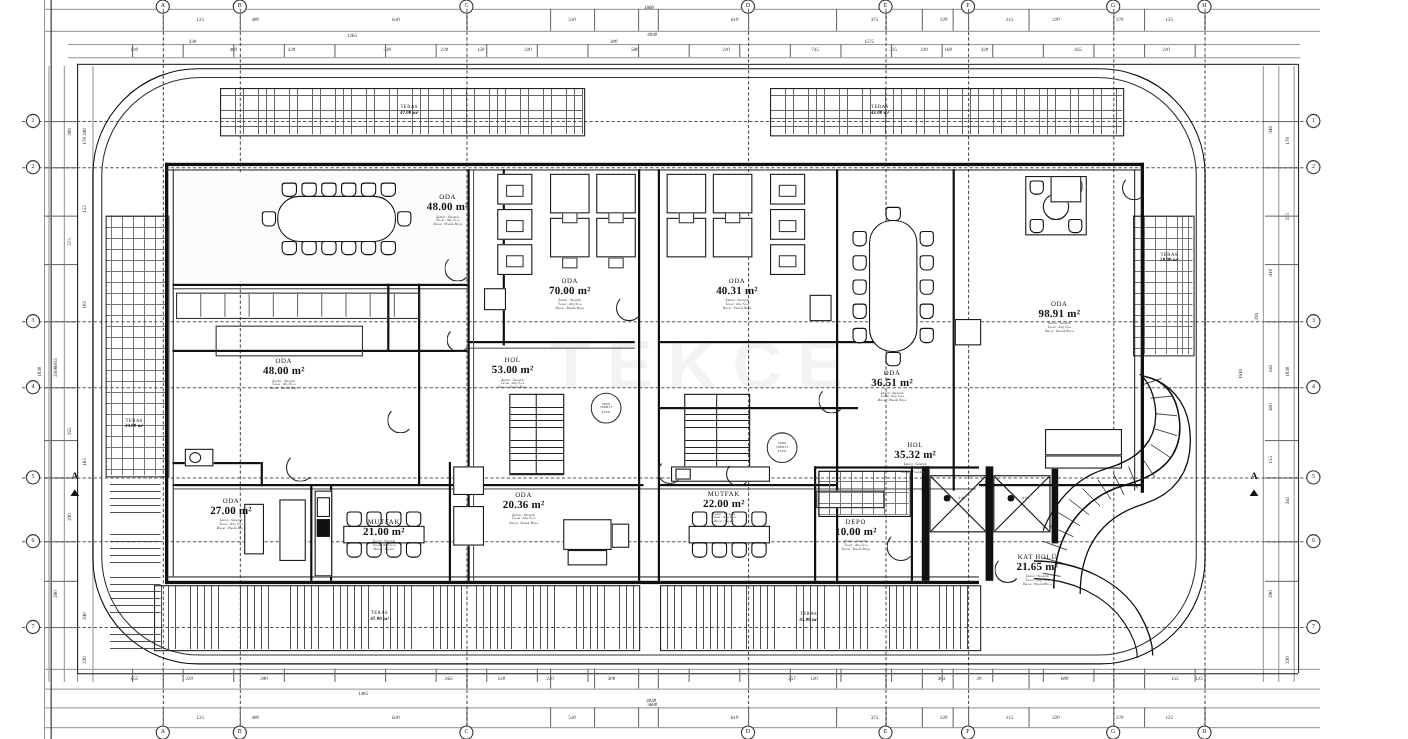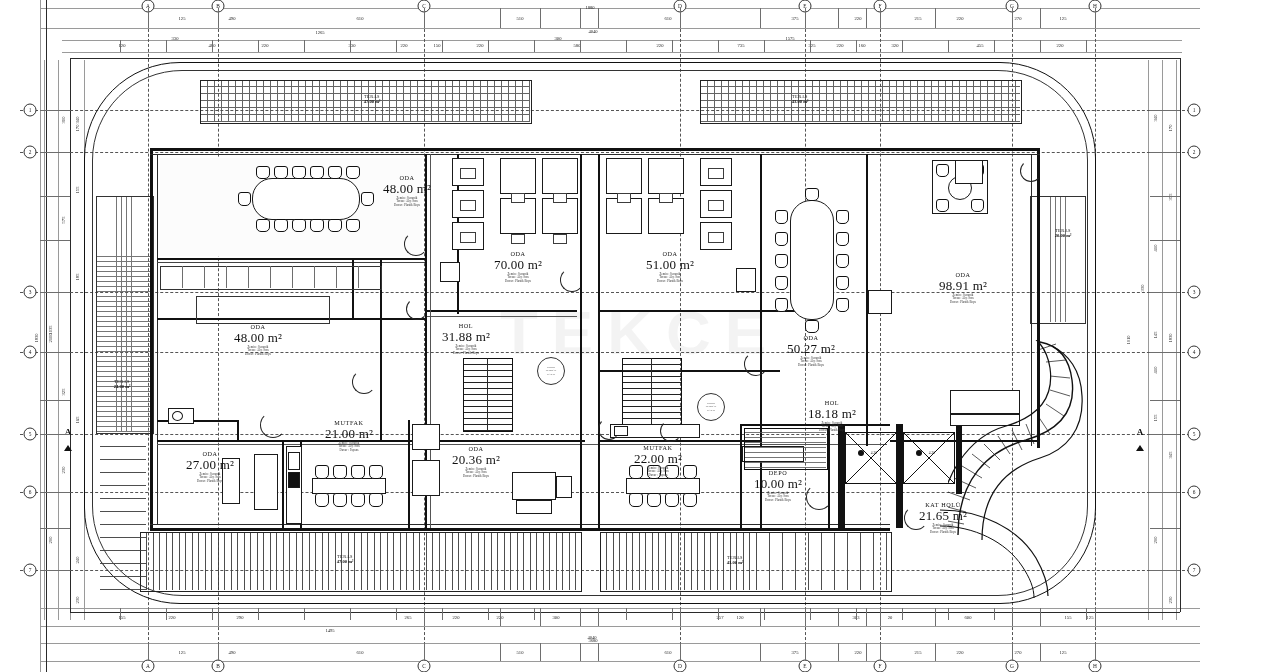--- a/index.html
+++ b/index.html
@@ -18,21 +18,21 @@
   .vline.faint{border-left-color:#9a9a9a;}
   .hline.dash{border-top:1px dashed #555;}
   .vline.dash{border-left:1px dashed #555;}
   .wall-h{position:absolute;background:#111;}
   .wall-v{position:absolute;background:#111;}
 
   
   .room{position:absolute;text-align:center;line-height:1;
         transform:translate(-50%,-50%);white-space:nowrap;}
   .room .rn{font-size:6.2px;letter-spacing:.6px;font-family:"Liberation Serif",serif;}
-  .room .ra{font-size:13px;font-weight:normal;letter-spacing:.2px;margin-top:1px;}
+  .room .ra{font-size:10px;font-weight:bold;letter-spacing:.2px;margin-top:1px;}
   .room .rf{font-size:3.1px;color:#333;margin-top:1.4px;line-height:1.25;}
 
   .teras{position:absolute;text-align:center;transform:translate(-50%,-50%);
          line-height:1.05;white-space:nowrap;}
   .teras .tn{font-size:4.4px;letter-spacing:.4px;}
   .teras .ta{font-size:4.6px;font-weight:bold;}
 
   
   .dim{position:absolute;font-size:4.6px;color:#1a1a1a;
        transform:translate(-50%,-50%);white-space:nowrap;
@@ -425,68 +425,68 @@
   </div>
   <div class="room" style="left:518px;top:268px;">
     <div class="rn">ODA</div>
     <div class="ra">70.00 m²</div>
     <div class="rf" style="white-space:pre-line;">Zemin : Seramik
 Tavan : Alçı Sıva
 Duvar : Plastik Boya</div>
   </div>
   <div class="room" style="left:670px;top:268px;">
     <div class="rn">ODA</div>
-    <div class="ra">51.00 m²</div>
+    <div class="ra">40.31 m²</div>
     <div class="rf" style="white-space:pre-line;">Zemin : Seramik
 Tavan : Alçı Sıva
 Duvar : Plastik Boya</div>
   </div>
   <div class="room" style="left:963px;top:289px;">
     <div class="rn">ODA</div>
     <div class="ra">98.91 m²</div>
     <div class="rf" style="white-space:pre-line;">Zemin : Seramik
 Tavan : Alçı Sıva
 Duvar : Plastik Boya</div>
   </div>
   <div class="room" style="left:258px;top:341px;">
     <div class="rn">ODA</div>
     <div class="ra">48.00 m²</div>
     <div class="rf" style="white-space:pre-line;">Zemin : Seramik
 Tavan : Alçı Sıva
 Duvar : Plastik Boya</div>
   </div>
   <div class="room" style="left:466px;top:340px;">
     <div class="rn">HOL</div>
-    <div class="ra">31.88 m²</div>
+    <div class="ra">53.00 m²</div>
     <div class="rf" style="white-space:pre-line;">Zemin : Seramik
 Tavan : Alçı Sıva
 Duvar : Plastik Boya</div>
   </div>
   <div class="room" style="left:811px;top:352px;">
     <div class="rn">ODA</div>
-    <div class="ra">50.27 m²</div>
+    <div class="ra">36.51 m²</div>
     <div class="rf" style="white-space:pre-line;">Zemin : Seramik
 Tavan : Alçı Sıva
 Duvar : Plastik Boya</div>
   </div>
   <div class="room" style="left:832px;top:417px;">
     <div class="rn">HOL</div>
-    <div class="ra">18.18 m²</div>
+    <div class="ra">35.32 m²</div>
     <div class="rf" style="white-space:pre-line;">Zemin : Seramik
 Tavan : Alçı Sıva
 Duvar : Plastik Boya</div>
   </div>
   <div class="room" style="left:210px;top:468px;">
     <div class="rn">ODA</div>
     <div class="ra">27.00 m²</div>
     <div class="rf" style="white-space:pre-line;">Zemin : Seramik
 Tavan : Alçı Sıva
 Duvar : Plastik Boya</div>
   </div>
-  <div class="room" style="left:349px;top:437px;">
+  <div class="room" style="left:349px;top:487px;">
     <div class="rn">MUTFAK</div>
     <div class="ra">21.00 m²</div>
     <div class="rf" style="white-space:pre-line;">Zemin : Seramik
 Tavan : Alçı Sıva
 Duvar : Fayans</div>
   </div>
   <div class="room" style="left:476px;top:463px;">
     <div class="rn">ODA</div>
     <div class="ra">20.36 m²</div>
     <div class="rf" style="white-space:pre-line;">Zemin : Seramik

